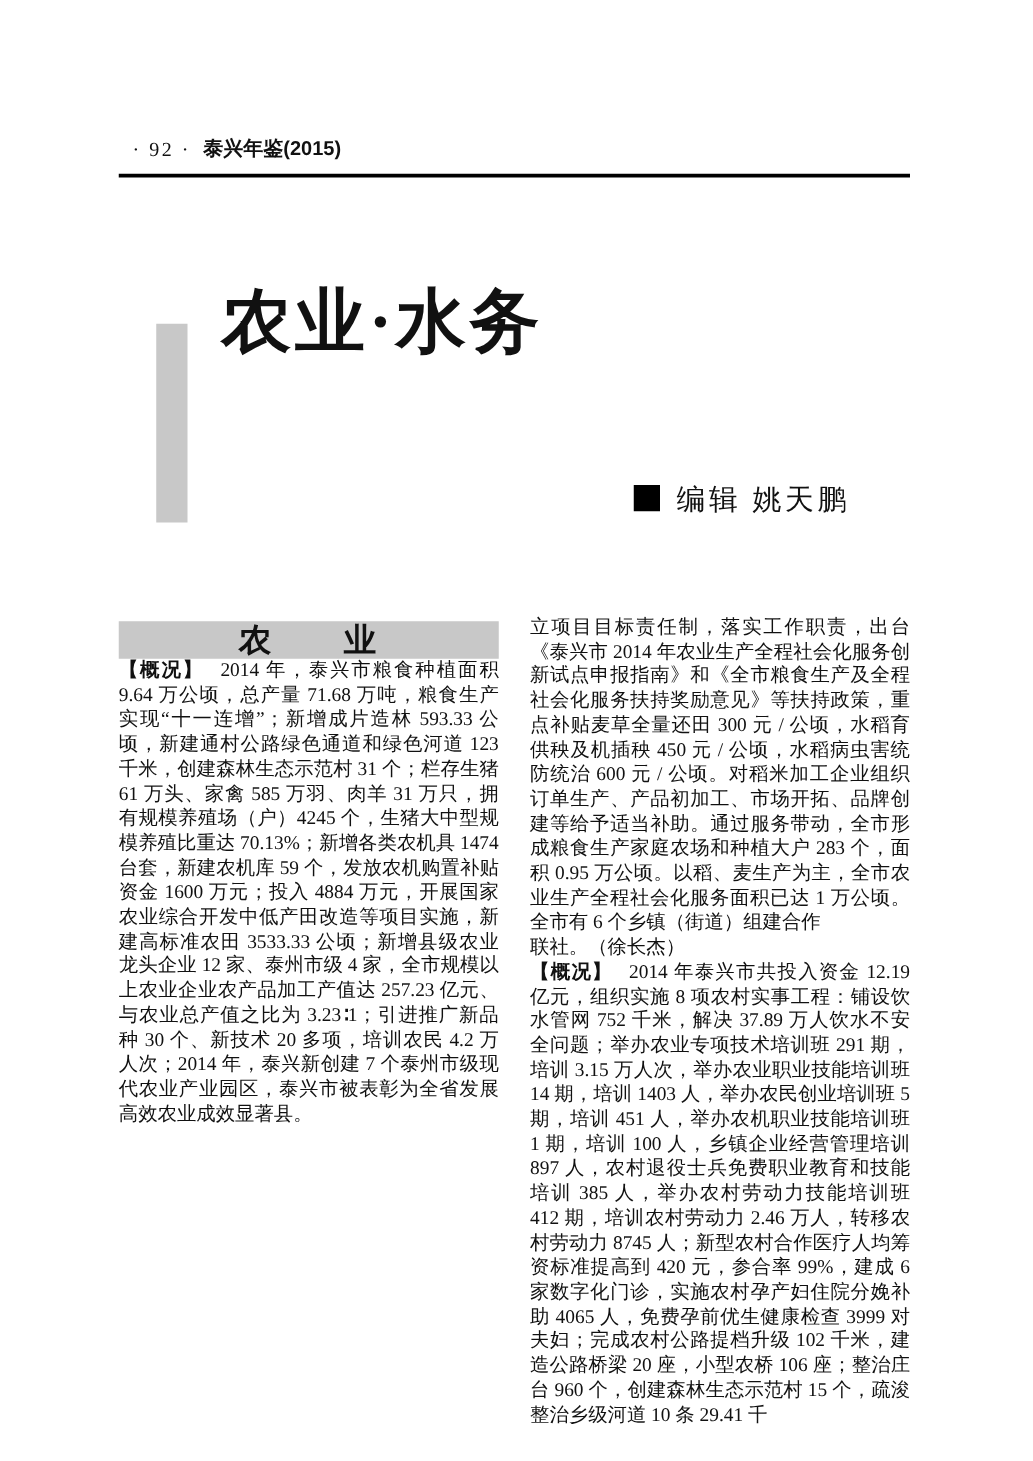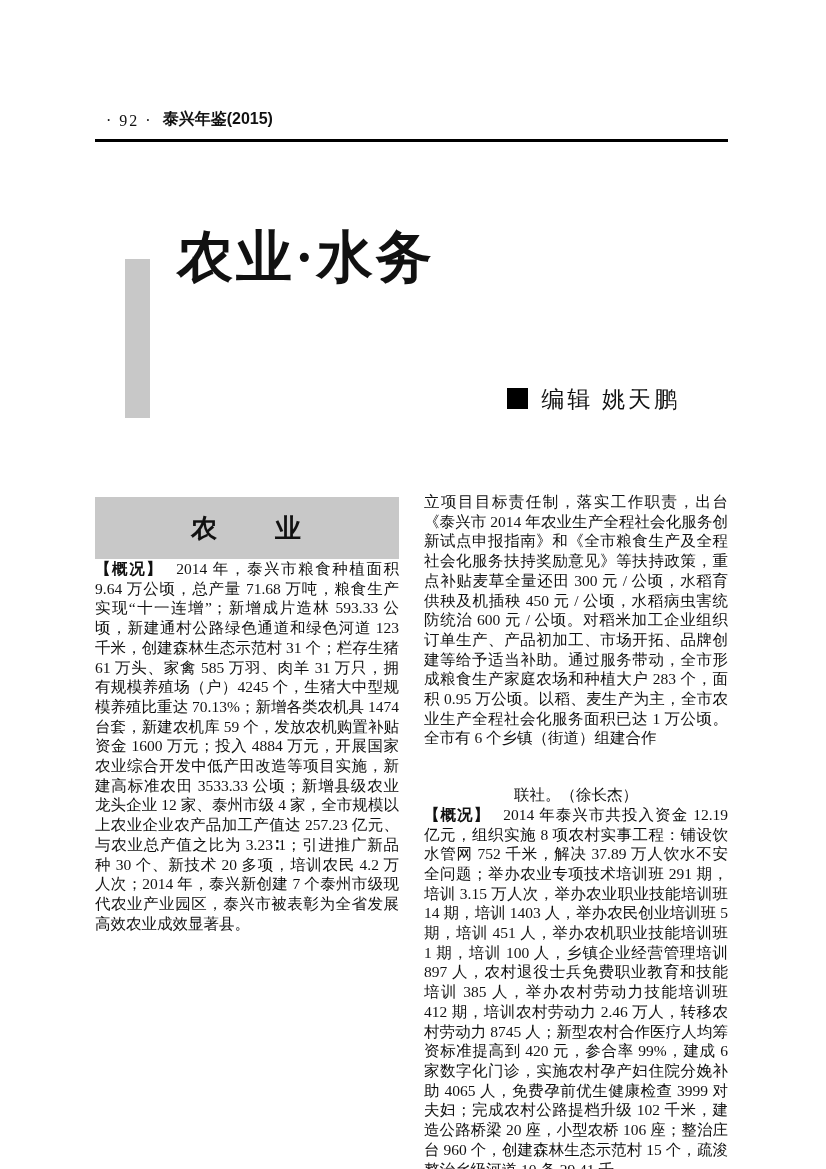--- a/index.html
+++ b/index.html
@@ -14,27 +14,27 @@
   .header-rule{position:absolute;left:95px;top:139px;width:633px;height:3px;background:#000000;}
   
   .accent-bar{position:absolute;left:125px;top:259px;width:25px;height:159px;background:#c8c8c8;}
   .chapter-title{position:absolute;left:177px;top:220px;margin:0;font-size:56px;font-weight:bold;letter-spacing:3px;white-space:nowrap;}
   .editor-row{position:absolute;left:95px;top:384px;width:585px;text-align:right;font-size:23px;letter-spacing:3px;white-space:nowrap;}
   .editor-square{display:inline-block;width:21px;height:21px;background:#000000;margin-right:5px;vertical-align:-2px;}
   .editor-name{}
   
   .columns{position:absolute;left:95px;top:492px;width:633px;display:flex;gap:25px;}
   .col{width:304px;}
-  .section-bar{margin-top:5px;height:62px;background:#c8c8c8;display:flex;align-items:center;justify-content:center;font-size:26px;font-weight:bold;letter-spacing:2px;}
+  .section-bar{margin-top:5px;height:30px;background:#c8c8c8;display:flex;align-items:center;justify-content:center;font-size:26px;font-weight:bold;letter-spacing:2px;}
   .subsection{text-align:center;font-size:20px;letter-spacing:5px;margin:18px 0 19px 0;white-space:nowrap;}
   .subsection.rural{margin:10px 0 13px 0;letter-spacing:3px;}
   .body{font-size:15.5px;line-height:19.7px;text-align:justify;margin:0;}
   .body.spaced{margin-top:10px;}
   .plabel{font-weight:bold;font-family:"Liberation Sans","DejaVu Sans",sans-serif;margin-right:13px;margin-top:48px;}
-  .lastline{display:flex;justify-content:center;font-size:15.5px;line-height:19.7px;margin-top:37px;}
+  .lastline{display:flex;justify-content:flex-start;font-size:15.5px;line-height:19.7px;}
 </style>
 </head>
 <body>
 
 <div class="page">
 
   <div class="running-header">
     <span class="page-marker">· 92 ·</span>
     <span class="book-title">泰兴年鉴(2015)</span>
   </div>

